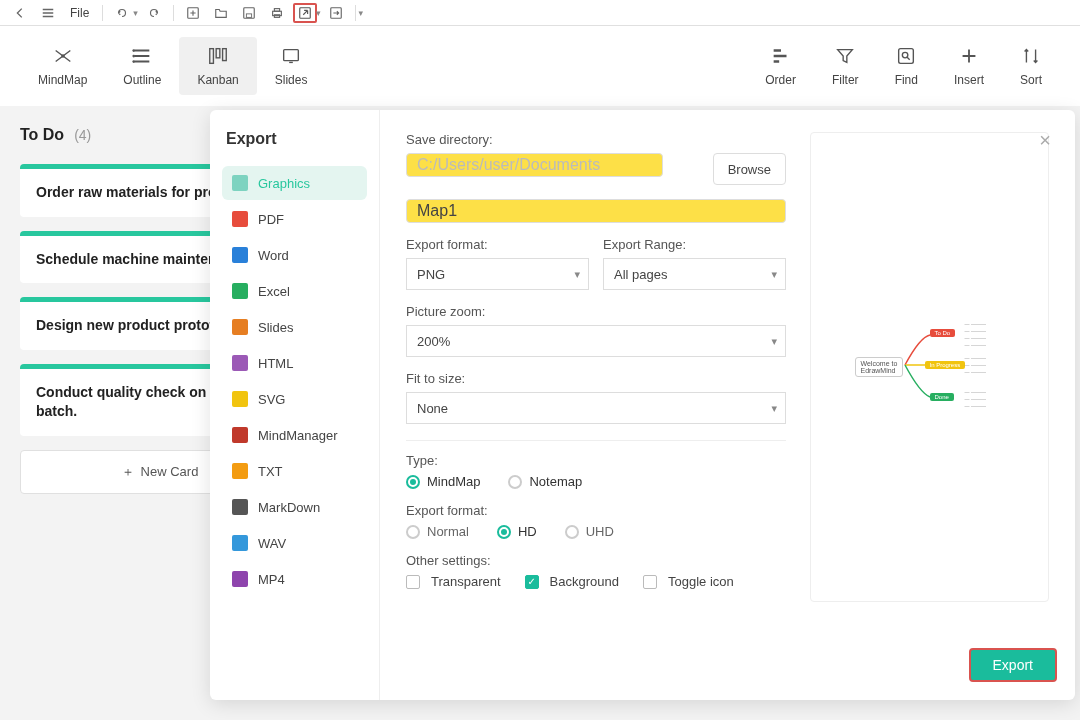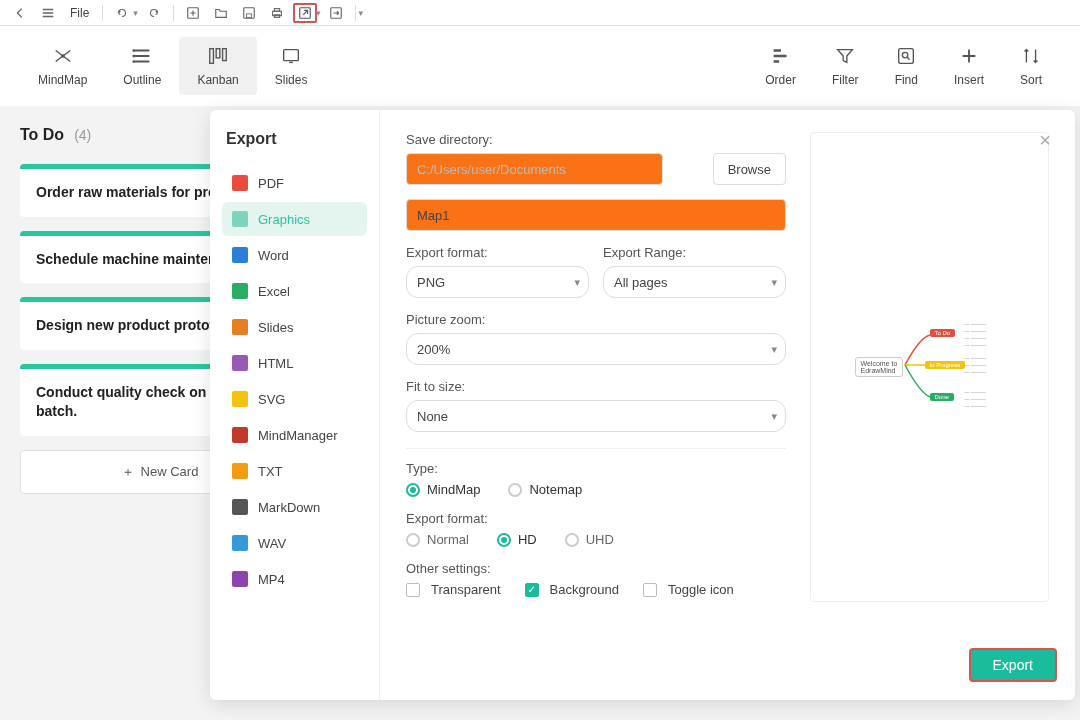--- a/index.html
+++ b/index.html
@@ -48,23 +48,23 @@
 .fmt-md { background: #555; }
 .fmt-wav { background: #3498db; }
 .fmt-mp4 { background: #8e44ad; }
 
 .dlg-main { flex: 1; padding: 22px 26px; position: relative; display: flex; gap: 24px; }
 .dlg-form { width: 380px; }
 .form-row { margin-bottom: 14px; }
 .form-row-split { display: flex; gap: 14px; }
 .form-row-split > div { flex: 1; }
 .form-label { font-size: 13px; color: #555; margin-bottom: 6px; display: block; }
-.form-input { width: 100%; height: 32px; border: 1px solid #ddd; border-radius: 4px; padding: 0 10px; font-size: 13px; color: #444; background: #f97316; }
+.form-input { width: 100%; height: 24px; border: 1px solid #ddd; border-radius: 4px; padding: 0 10px; font-size: 16px; color: #444; background: #fde047; }
 .form-input::placeholder { color: #bbb; }
-.form-select { width: 100%; height: 32px; border: 1px solid #ddd; border-radius: 12px; padding: 0 10px; font-size: 13px; color: #444; background: #fff; appearance: none; position: relative; display: flex; align-items: center; }
+.form-select { width: 100%; height: 32px; border: 1px solid #ddd; border-radius: 0; padding: 0 10px; font-size: 13px; color: #444; background: #fff; appearance: none; position: relative; display: flex; align-items: center; }
 .form-select::after { content: "▾"; position: absolute; right: 8px; color: #888; font-size: 11px; }
 .dir-row { display: flex; gap: 10px; }
 .dir-row .form-input { flex: 1; }
 .browse-btn { height: 32px; padding: 0 14px; border: 1px solid #ddd; border-radius: 4px; background: #fff; font-size: 13px; color: #444; cursor: pointer; margin-left: 40px; }
 .hr { border: none; border-top: 1px solid #eee; margin: 16px 0 12px; }
 .radio-row { display: flex; gap: 28px; align-items: center; margin-top: 4px; }
 .radio-opt { display: flex; align-items: center; gap: 7px; font-size: 13px; color: #333; font-weight: 500; cursor: pointer; }
 .radio-opt.dim { font-weight: 400; color: #666; }
 .radio-dot { width: 14px; height: 14px; border-radius: 50%; border: 2px solid #ccc; display: inline-block; position: relative; }
 .radio-dot.checked { border-color: #1abc9c; }
@@ -240,27 +240,27 @@
   <div class="card">Conduct quality check on previous batch.</div>
   <div class="new-card">
     <span>＋</span>
     <span>New Card</span>
   </div>
 </div>
 
 <div class="dialog">
   <div class="dlg-sidebar">
     <div class="dlg-title">Export</div>
-    <div class="fmt-item">
-        <span class="fmt-icon fmt-pdf"></span>
-        <span>PDF</span>
-      </div>
     <div class="fmt-item active">
         <span class="fmt-icon fmt-graphics"></span>
         <span>Graphics</span>
+      </div>
+    <div class="fmt-item">
+        <span class="fmt-icon fmt-pdf"></span>
+        <span>PDF</span>
       </div>
     <div class="fmt-item">
         <span class="fmt-icon fmt-word"></span>
         <span>Word</span>
       </div>
     <div class="fmt-item">
         <span class="fmt-icon fmt-excel"></span>
         <span>Excel</span>
       </div>
     <div class="fmt-item">

